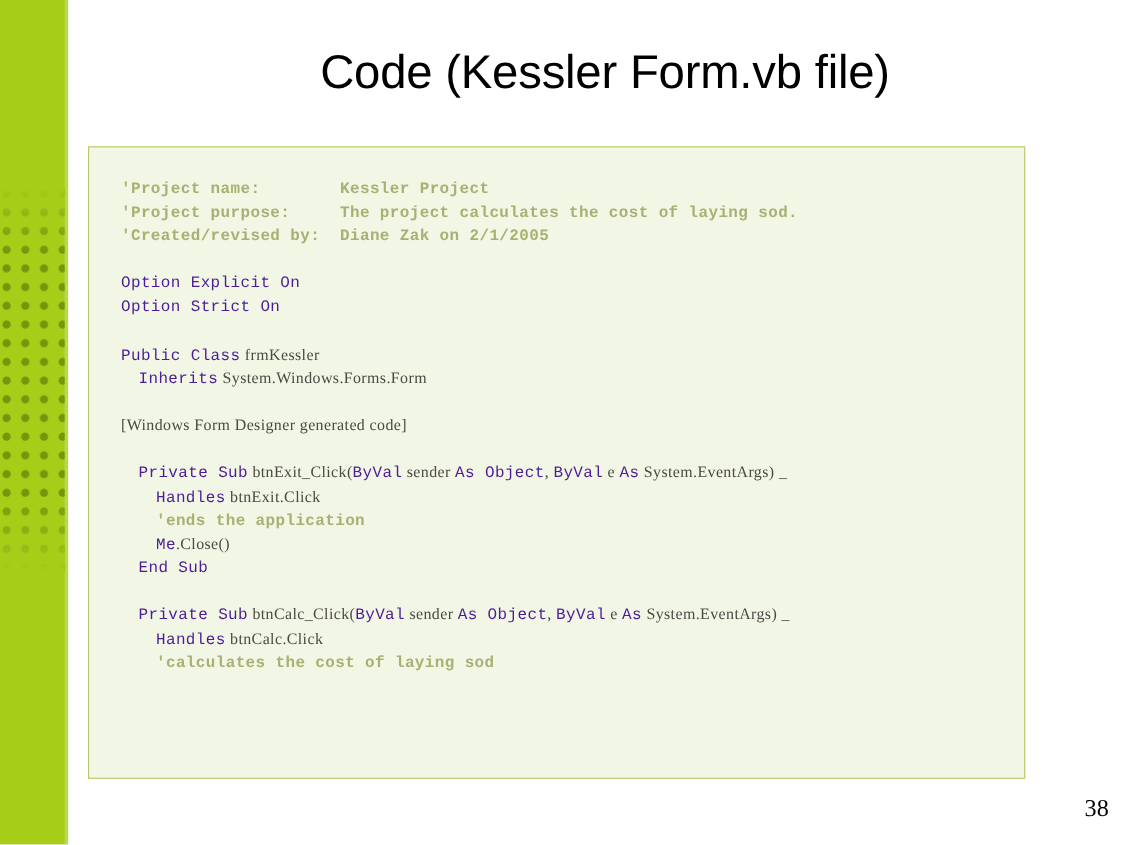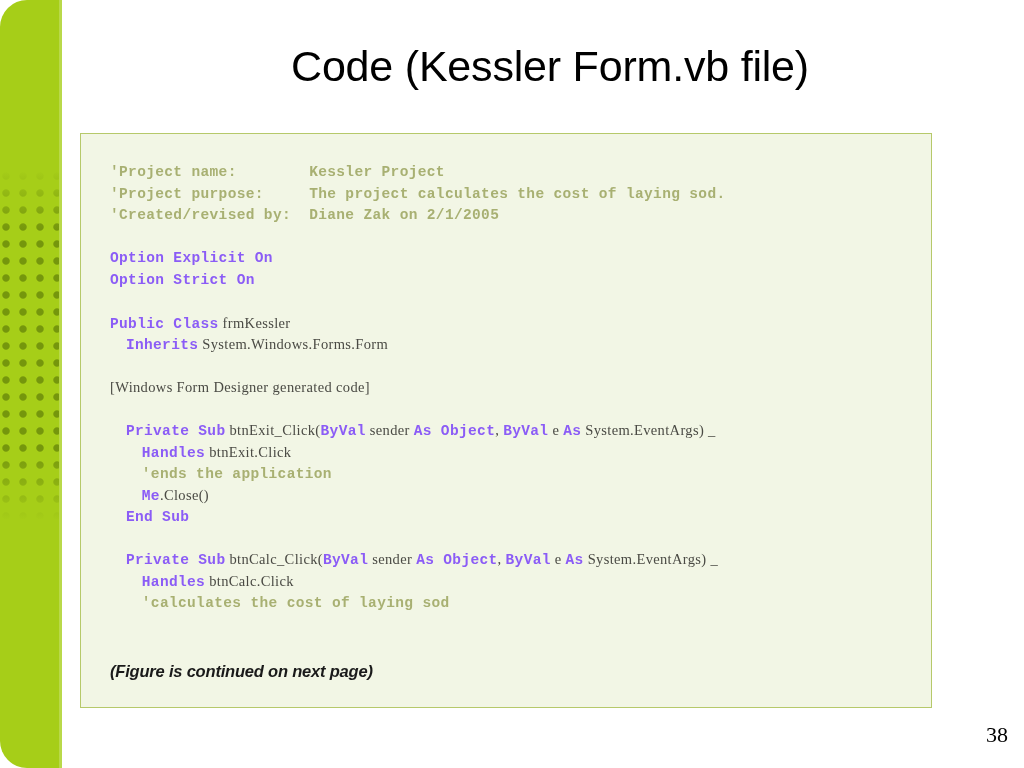--- a/index.html
+++ b/index.html
@@ -7,21 +7,20 @@
     padding: 0;
     background: #ffffff;
   }
   #slide {
     position: relative;
     width: 1024px;
     height: 768px;
     background: #ffffff;
     overflow: hidden;
     font-family: "Liberation Sans", sans-serif;
-    border-radius: 27px;
   }
 
   
   #green-bar {
     position: absolute;
     left: 0;
     top: 0;
     width: 59px;
     height: 768px;
     background: #a6ce18;
@@ -95,21 +94,21 @@
     top: 28px;
     font-family: "Liberation Mono", "DejaVu Sans Mono", monospace;
     font-size: 14.5px;
     line-height: 21.5px;
     white-space: pre;
     letter-spacing: 0.35px;
   }
   .code-line { height: 21.5px; }
   .code-line.blank { height: 21.5px; }
   .tok-cmt  { color: #a8b072; font-weight: bold; }
-  .tok-kw   { color: #8b5cf6; font-weight: bold; }
+  .tok-kw   { color: #4c1d95; font-weight: normal; }
   .tok-txt  { color: #4a4a44; font-family: Liberation Serif, serif; }
   #figure-note {
     position: absolute;
     left: 29px;
     top: 528px;
     font-family: "Liberation Sans", sans-serif;
     font-style: italic;
     font-weight: bold;
     font-size: 16.5px;
     color: #1a1a1a;
@@ -146,19 +145,18 @@
     <div id="green-bar-dots"></div>
     <div id="green-bar-dots-fade-top"></div>
     <div id="green-bar-dots-fade-bottom"></div>
   </div>
   <div id="green-bar-edge"></div>
 
   <div id="slide-title">Code (Kessler Form.vb file)</div>
 
   <div id="code-panel">
     <div id="code-listing"><div class="code-line"><span class="tok-cmt">'Project name:        Kessler Project</span></div><div class="code-line"><span class="tok-cmt">'Project purpose:     The project calculates the cost of laying sod.</span></div><div class="code-line"><span class="tok-cmt">'Created/revised by:  Diane Zak on 2/1/2005</span></div><div class="code-line blank">&nbsp;</div><div class="code-line"><span class="tok-kw">Option Explicit On</span></div><div class="code-line"><span class="tok-kw">Option Strict On</span></div><div class="code-line blank">&nbsp;</div><div class="code-line"><span class="tok-kw">Public Class</span><span class="tok-txt"> frmKessler</span></div><div class="code-line"><span class="tok-txt">    </span><span class="tok-kw">Inherits</span><span class="tok-txt"> System.Windows.Forms.Form</span></div><div class="code-line blank">&nbsp;</div><div class="code-line"><span class="tok-txt">[Windows Form Designer generated code]</span></div><div class="code-line blank">&nbsp;</div><div class="code-line"><span class="tok-txt">    </span><span class="tok-kw">Private Sub</span><span class="tok-txt"> btnExit_Click(</span><span class="tok-kw">ByVal</span><span class="tok-txt"> sender </span><span class="tok-kw">As Object</span><span class="tok-txt">, </span><span class="tok-kw">ByVal</span><span class="tok-txt"> e </span><span class="tok-kw">As</span><span class="tok-txt"> System.EventArgs) _</span></div><div class="code-line"><span class="tok-txt">        </span><span class="tok-kw">Handles</span><span class="tok-txt"> btnExit.Click</span></div><div class="code-line"><span class="tok-txt">        </span><span class="tok-cmt">'ends the application</span></div><div class="code-line"><span class="tok-txt">        </span><span class="tok-kw">Me</span><span class="tok-txt">.Close()</span></div><div class="code-line"><span class="tok-txt">    </span><span class="tok-kw">End Sub</span></div><div class="code-line blank">&nbsp;</div><div class="code-line"><span class="tok-txt">    </span><span class="tok-kw">Private Sub</span><span class="tok-txt"> btnCalc_Click(</span><span class="tok-kw">ByVal</span><span class="tok-txt"> sender </span><span class="tok-kw">As Object</span><span class="tok-txt">, </span><span class="tok-kw">ByVal</span><span class="tok-txt"> e </span><span class="tok-kw">As</span><span class="tok-txt"> System.EventArgs) _</span></div><div class="code-line"><span class="tok-txt">        </span><span class="tok-kw">Handles</span><span class="tok-txt"> btnCalc.Click</span></div><div class="code-line"><span class="tok-txt">        </span><span class="tok-cmt">'calculates the cost of laying sod</span></div></div>
-    <div id="figure-note">(Figure is continued on next page)</div>
   </div>
 
 
   <div id="page-number">38</div>
 
 </div>
 
 </body></html>

